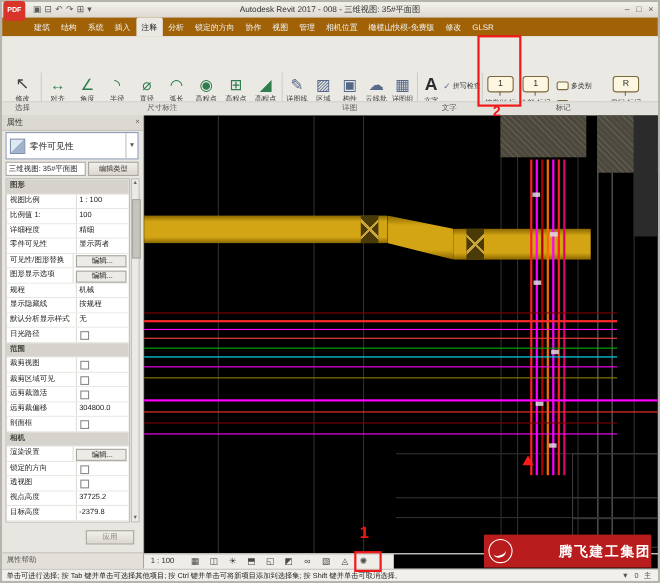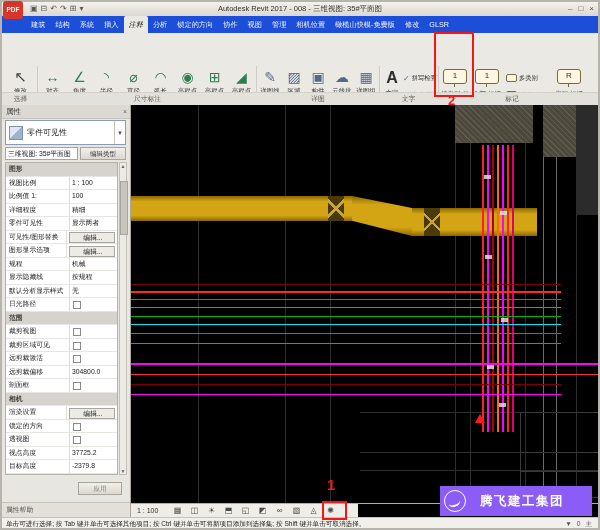--- a/index.html
+++ b/index.html
@@ -9,23 +9,23 @@
   .titlebar{position:absolute;left:2px;top:2px;right:2px;height:14px;
             background:linear-gradient(#f4f2ec,#dcd8d0);border-bottom:1px solid #c2bfb8;}
   .pdf-badge{position:absolute;left:3px;top:1px;width:20px;height:18px;background:#d9342a;border-radius:3px;
              color:#fff;font-size:6.5px;font-weight:bold;text-align:center;line-height:18px;z-index:30;}
   .qat{position:absolute;left:28px;top:0;height:14px;display:flex;gap:3px;align-items:center;}
   .qicon{font-size:8px;color:#5a5a5a;line-height:14px;}
   .title{position:absolute;left:0;right:0;top:0;text-align:center;font-size:7.5px;color:#333;line-height:14px;}
   .wctrl{position:absolute;right:4px;top:0;height:14px;display:flex;gap:6px;align-items:center;z-index:5;}
   .wbtn{font-size:8px;color:#555;line-height:14px;}
   
-  .tabs{position:absolute;left:2px;top:16px;right:2px;height:17px;background:#1d4ed8;display:flex;align-items:flex-end;padding-left:24px;box-sizing:border-box;}
+  .tabs{position:absolute;left:2px;top:16px;right:2px;height:17px;background:#a16207;display:flex;align-items:flex-end;padding-left:24px;box-sizing:border-box;}
   .tab{font-size:7.2px;color:#eef1f3;line-height:17px;padding:0 5px;white-space:nowrap;}
-  .tab.kind-active{background:#ebe9e4;color:#222;border-radius:2px 2px 0 0;font-style:italic;}
+  .tab.kind-active{background:#ebe9e4;color:#222;border-radius:2px 2px 0 0;}
   
   .ribbon{position:absolute;left:2px;top:33px;right:2px;height:59px;background:#ebe9e4;overflow:hidden;}
   .plabels{position:absolute;left:2px;top:92px;right:2px;height:12px;background:#e3e1db;border-top:1px solid #d4d1cb;border-bottom:1px solid #b7b4ae;}
   .plabel-txt{position:absolute;top:0;font-size:6.8px;color:#5c5a55;text-align:center;line-height:12px;overflow:hidden;white-space:nowrap;}
   .rdiv{position:absolute;top:33px;width:1px;height:71px;background:#cfccc6;}
   .panel{position:absolute;top:33px;height:59px;display:flex;align-items:flex-start;}
   .rtool{display:flex;flex-direction:column;align-items:center;padding-top:3px;gap:2px;
          font-size:6.5px;color:#3a3a3a;text-align:center;line-height:7px;box-sizing:border-box;}
   .ricon{font-size:14px;line-height:16px;}
   .dims .ricon{color:#2e7d4f;}
@@ -81,21 +81,21 @@
   .frect{position:absolute;border:1px solid #3a3a3a;}
   
   .viewbar{position:absolute;left:131px;top:503px;width:467px;height:14px;background:#efede8;border-top:1px solid #b3b0aa;display:flex;align-items:center;padding-left:6px;box-sizing:border-box;}
   .vscale{font-size:7px;color:#333;width:34px;}
   .vicon{width:13px;margin-right:4px;font-size:8px;color:#4a4a4a;text-align:center;line-height:13px;}
   .vblack{position:absolute;left:227px;top:0;right:0;height:14px;background:#000;}
   
   .statusbar{position:absolute;left:2px;top:517px;width:596px;height:11px;background:#f2f0ea;border-top:1px solid #c6c3bd;font-size:6.6px;color:#222;line-height:11px;padding-left:4px;box-sizing:border-box;overflow:hidden;}
   .sb-right{position:absolute;right:6px;top:0;display:flex;gap:5px;color:#555;line-height:11px;}
   
-  .watermark{position:absolute;left:440px;top:486px;width:152px;height:30px;background:#8b5cf6;display:flex;align-items:center;gap:14px;padding-left:4px;box-sizing:border-box;z-index:20;}
+  .watermark{position:absolute;left:440px;top:486px;width:152px;height:30px;background:#b91c1c;display:flex;align-items:center;gap:14px;padding-left:4px;box-sizing:border-box;z-index:20;justify-content:space-between;}
   .wm-logo{width:20px;height:20px;border:1.5px solid #fff;border-radius:50%;position:relative;flex:none;}
   .wm-wing{position:absolute;left:3px;top:6px;width:12px;height:8px;border-bottom:2px solid #fff;border-radius:50%;transform:rotate(-18deg);}
   .wm-text{color:#fff;font-size:12.5px;font-weight:bold;letter-spacing:1.5px;white-space:nowrap;}
   
   .ann-box{position:absolute;border:2px solid #f01818;z-index:40;}
   .ann-num{position:absolute;color:#f01818;font-weight:bold;z-index:40;}
 </style>
 </head>
 <body>
 

